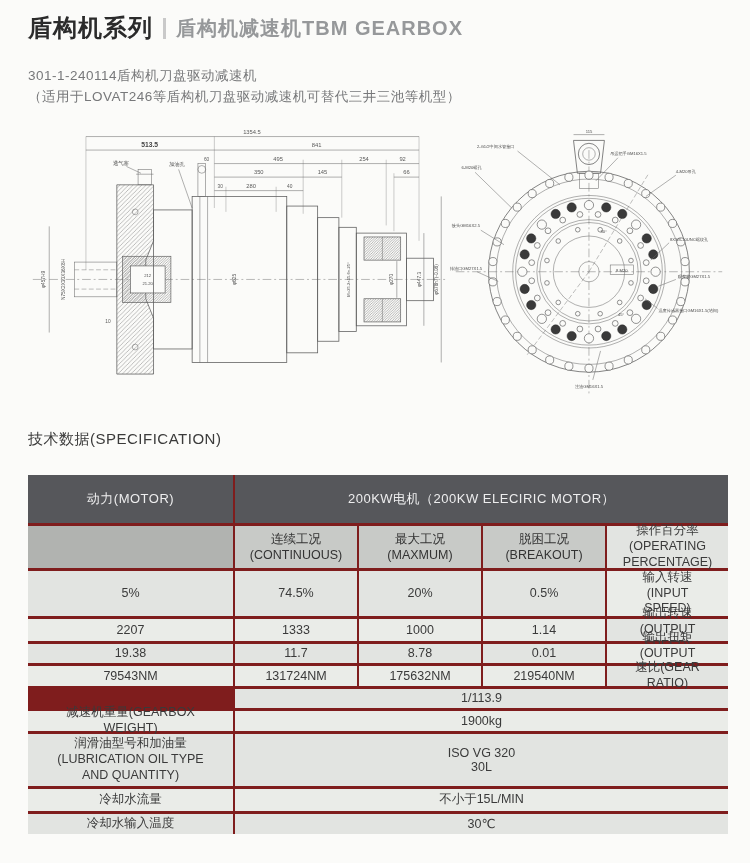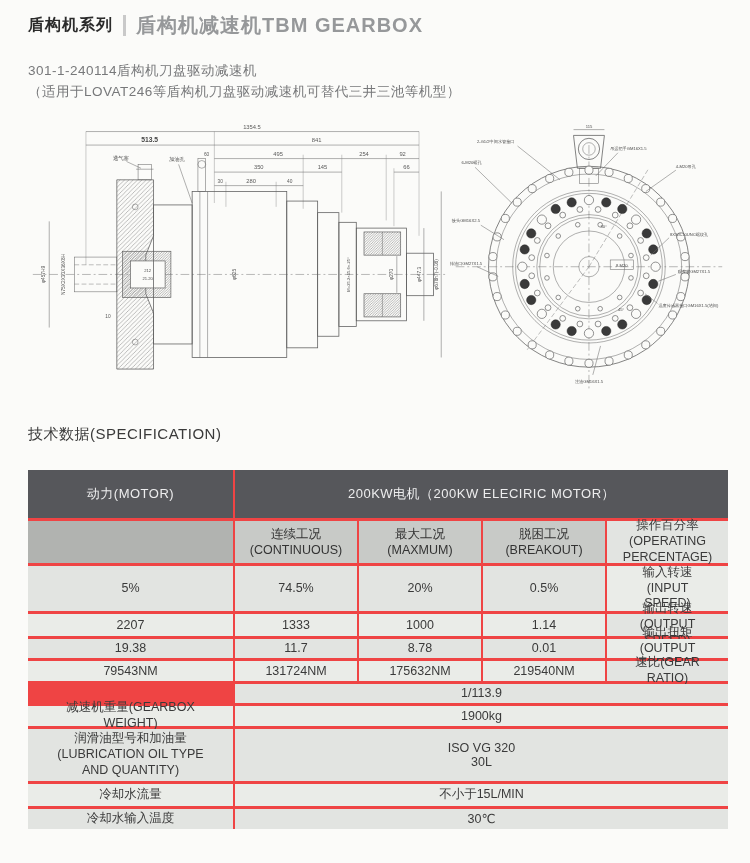--- a/index.html
+++ b/index.html
@@ -7,21 +7,21 @@
   body {
     font-family: "Liberation Sans", "DejaVu Sans", sans-serif;
     background: #fbfbf9;
     color: #3a3a3a;
     overflow: hidden;
   }
   .page { width: 750px; height: 863px; padding: 10px 22px 0 28px; position: relative; }
 
   
   .hd { display: flex; align-items: center; margin-top: 2px; }
-  .hd .t1 { font-size: 16px; font-weight: bold; color: #2b2b2b; letter-spacing: 1px; }
+  .hd .t1 { font-size: 24px; font-weight: bold; color: #2b2b2b; letter-spacing: 1px; }
   .hd .sep { width: 3px; height: 21px; background: #c9c9c9; margin: 0 10px; }
   .hd .t2 { font-size: 20px; font-weight: bold; color: #96989a; letter-spacing: 1px; }
 
   .sub { margin-top: 22px; color: #77787a; font-size: 13.5px; line-height: 1.55; letter-spacing: .5px; }
 
   
   .drawings { margin-top: 12px; display: flex; align-items: flex-start; }
   svg { display: block; }
   .dim-t  { font-size: 6px; fill: #5a5a5a; }
   .dim-tb { font-size: 7px; fill: #444; font-weight: bold; }
@@ -39,21 +39,21 @@
   
   .spec-h { margin-top: 22px; font-size: 15px; font-weight: normal; color: #3a3a3a; letter-spacing: .5px; }
 
   .spec-table {
     margin-top: 26px;
     width: 700px;
     display: grid;
     grid-template-columns: 205px 122px 122px 122px 121px;
     grid-template-rows: 48px 42px 45px 22px 19px 20px 19px 20px 52px 22px 20px;
     gap: 3px 2px;
-    background: #ef4444;
+    background: #7f1d1d;
   }
   .cell { display: flex; flex-direction: column; align-items: center; justify-content: center; text-align: center; }
   .th-motor, .th-value { background: #56575b; color: #ededee; font-size: 13px; letter-spacing: .5px; }
   .th-value { grid-column: 2 / 6; }
   .sh-left { background: #b1b3b0; }
   .sh { background: #c8cac7; color: #333; font-size: 12.5px; line-height: 1.3; }
   .r-a { background: #e2e4e1; }
   .r-b { background: #eaece8; }
   .lblc { font-size: 12.5px; color: #3a3a3a; line-height: 1.25; padding: 0 16px; }
   .valc { font-size: 12.5px; color: #3a3a3a; }

